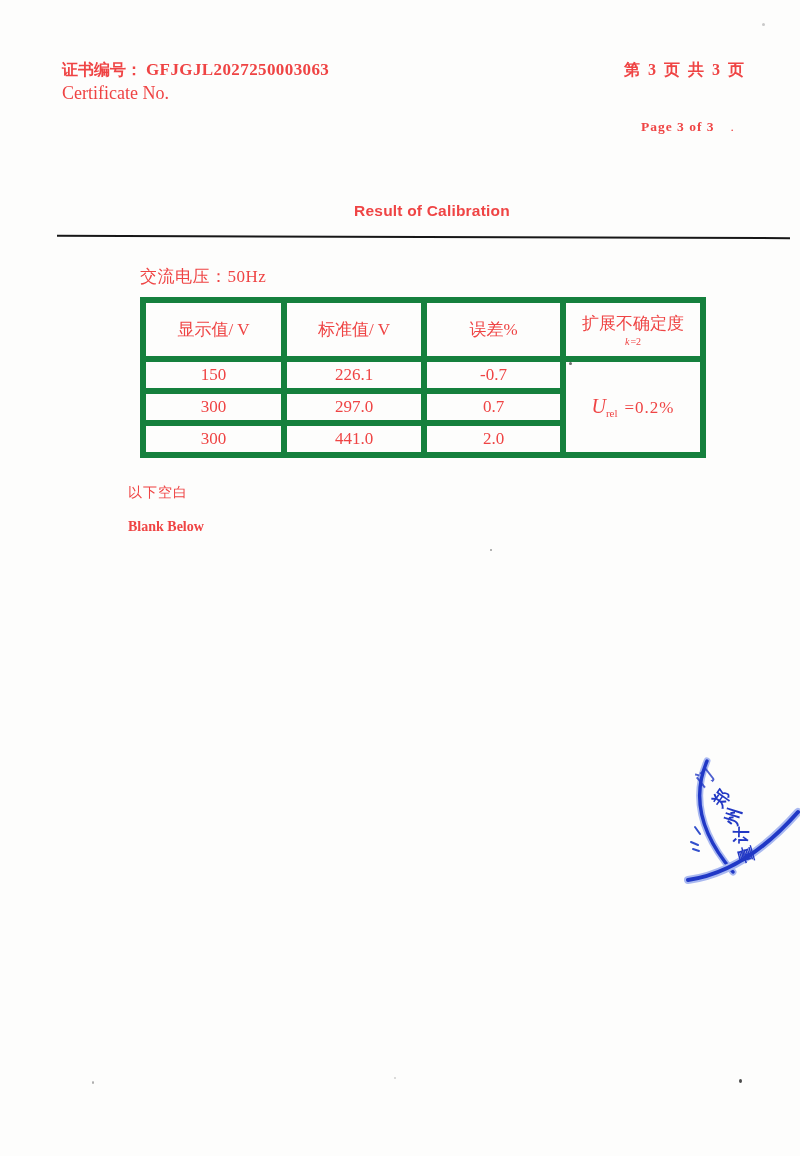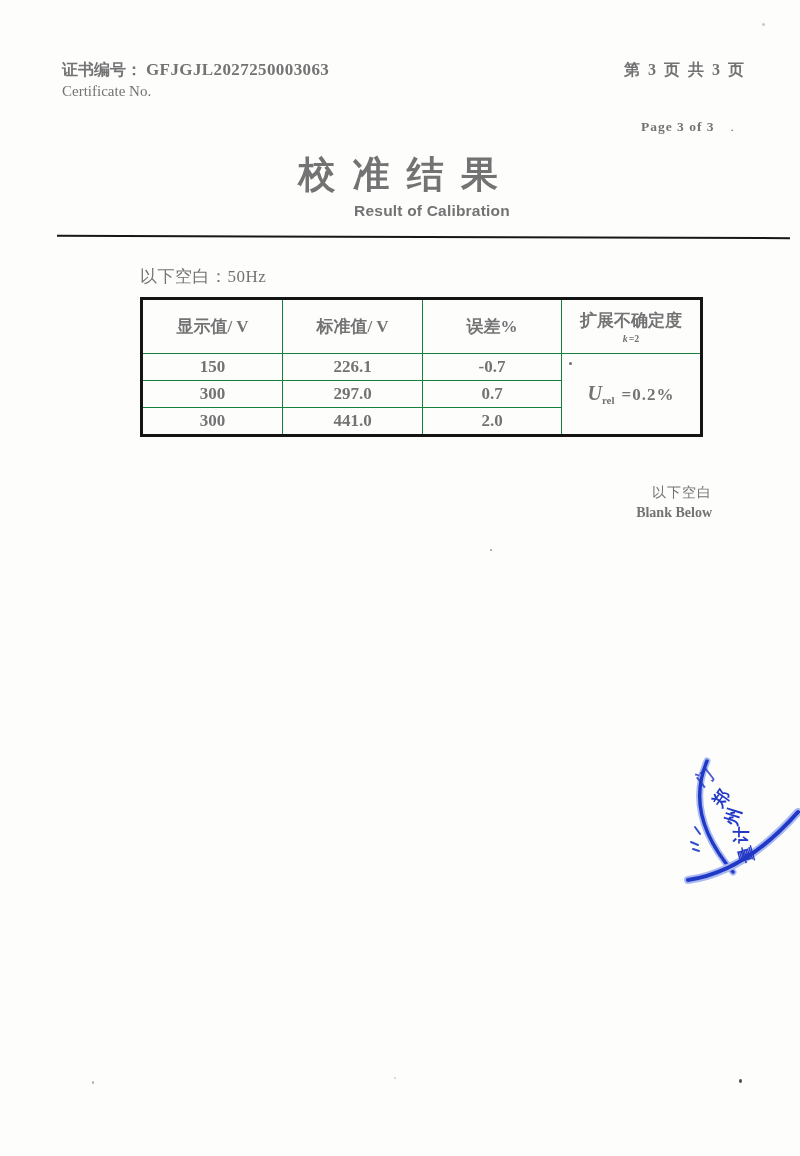--- a/index.html
+++ b/index.html
@@ -1,27 +1,27 @@
 <!DOCTYPE html>
 <html><head>
 <meta charset="utf-8">
 <style>
   html,body { margin:0; padding:0; background:#ffffff; }
   .page {
     position:relative; width:800px; height:1156px;
     background:#fdfdfc; overflow:hidden;
     font-family:"Liberation Serif","DejaVu Serif",serif;
-    color:#737373;
+    color:#ef4444;
   }
 
   
   .cert-line { position:absolute; left:62px; top:60px; white-space:nowrap; }
   .cert-zh  { font-weight:bold; font-size:16px; }
   .cert-num { font-size:17px; font-weight:600; letter-spacing:0.4px; margin-left:4px; }
-  .cert-en  { position:absolute; left:62px; top:83px; font-size:15px;text-align:center; }
+  .cert-en  { position:absolute; left:62px; top:83px; font-size:18px;text-align:center; }
 
   .page-zh { position:absolute; left:624px; top:60px; font-weight:bold; font-size:16px; letter-spacing:2px; white-space:nowrap; }
   .page-en { position:absolute; left:641px; top:83px; font-weight:bold; font-size:13.5px; letter-spacing:1px; white-space:nowrap;margin-top:36px; }
   .page-dot { margin-left:16px; font-weight:normal; }
 
   
   .title {
     position:absolute; left:0; width:800px; top:153px; text-align:center;
     font-size:37px; font-weight:bold; letter-spacing:4px; line-height:44px;
   }
@@ -35,34 +35,34 @@
   
   .section-label { position:absolute; left:140px; top:265px; font-size:17px; letter-spacing:0.5px; }
 
   
   .cal-table {
     position:absolute; left:140px; top:297px; width:560px;
     border-collapse:collapse; table-layout:fixed;
     border:3px solid #141414;
     font-size:17px; text-align:center;
   }
-  .cal-table th, .cal-table td { border:1px solid #15803d; font-weight:bold; padding:0; }
+  .cal-table th, .cal-table td { border:6px solid #15803d; font-weight:normal; padding:0; }
   .cal-table thead th { height:53px; vertical-align:middle; }
   .cal-table tbody td { height:26px;text-align:center; }
   .th-unc .k-line { font-size:10px; margin-top:1px; }
   .k-sym { font-style:italic; margin-right:1px; }
   .u-cell { font-size:17px;margin-top:9px; }
   .u-sym { font-style:italic; font-size:20px; }
   .u-cell sub { font-size:11px; }
   .u-val { margin-left:7px; letter-spacing:1px; }
 
   
-  .blank-note { position:absolute; left:152px; width:560px; top:484px; text-align:right; }
+  .blank-note { position:absolute; left:128px; width:560px; top:484px; text-align:left; }
   .blank-zh { font-size:14px; letter-spacing:1px; }
-  .blank-en { font-size:14px; font-weight:bold; margin-top:3px; }
+  .blank-en { font-size:14px; font-weight:bold; margin-top:17px; }
 
   
   .stamp { position:absolute; left:635px; top:733px; }
   .stamp text {
     font-family:"Liberation Serif","DejaVu Serif",serif;
     font-size:17px; font-weight:bold;
     text-anchor:middle; dominant-baseline:middle;
   }
 
   
@@ -82,25 +82,24 @@
   <div class="cert-line">
     <span class="cert-zh">证书编号：</span><span class="cert-num">GFJGJL2027250003063</span>
   </div>
   <div class="cert-en">Certificate No.</div>
 
   <div class="page-zh">第 3 页  共 3 页</div>
   <div class="page-en">
     <span>Page 3 of 3</span><span class="page-dot">.</span>
   </div>
 
-  <div class="title">校 准 结 果</div>
   <div class="subtitle">Result of Calibration</div>
   <div class="rule"></div>
 
-  <div class="section-label">以下空白：50Hz</div>
+  <div class="section-label">交流电压：50Hz</div>
 
   <table class="cal-table">
     <colgroup>
       <col style="width:141px">
         <col style="width:140px">
         <col style="width:139px">
         <col style="width:140px">
     </colgroup>
     <thead>
       <tr>

